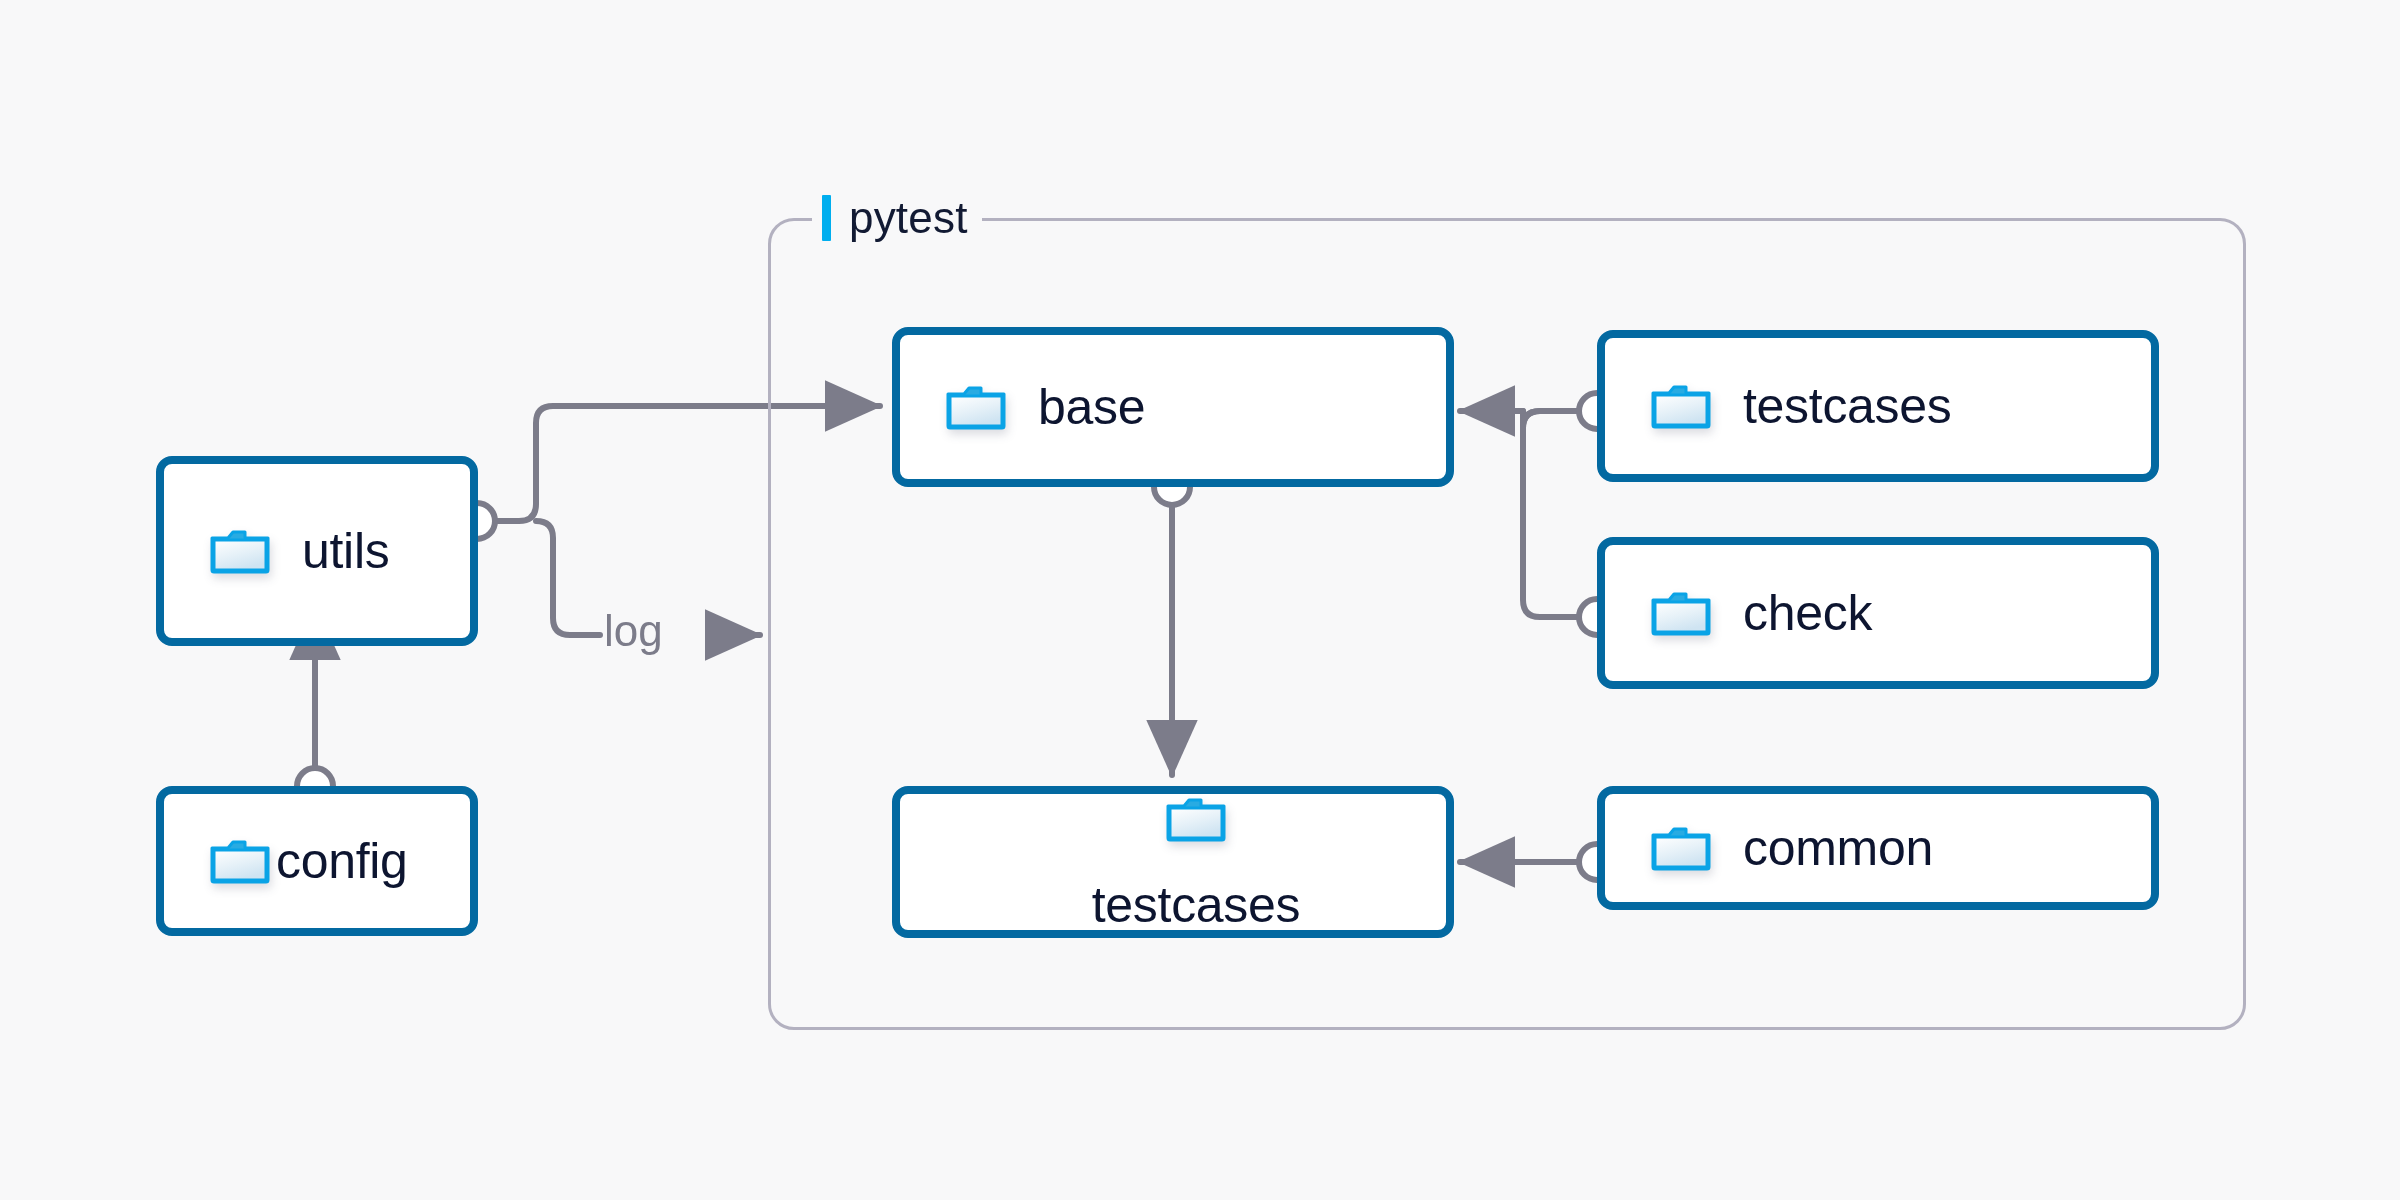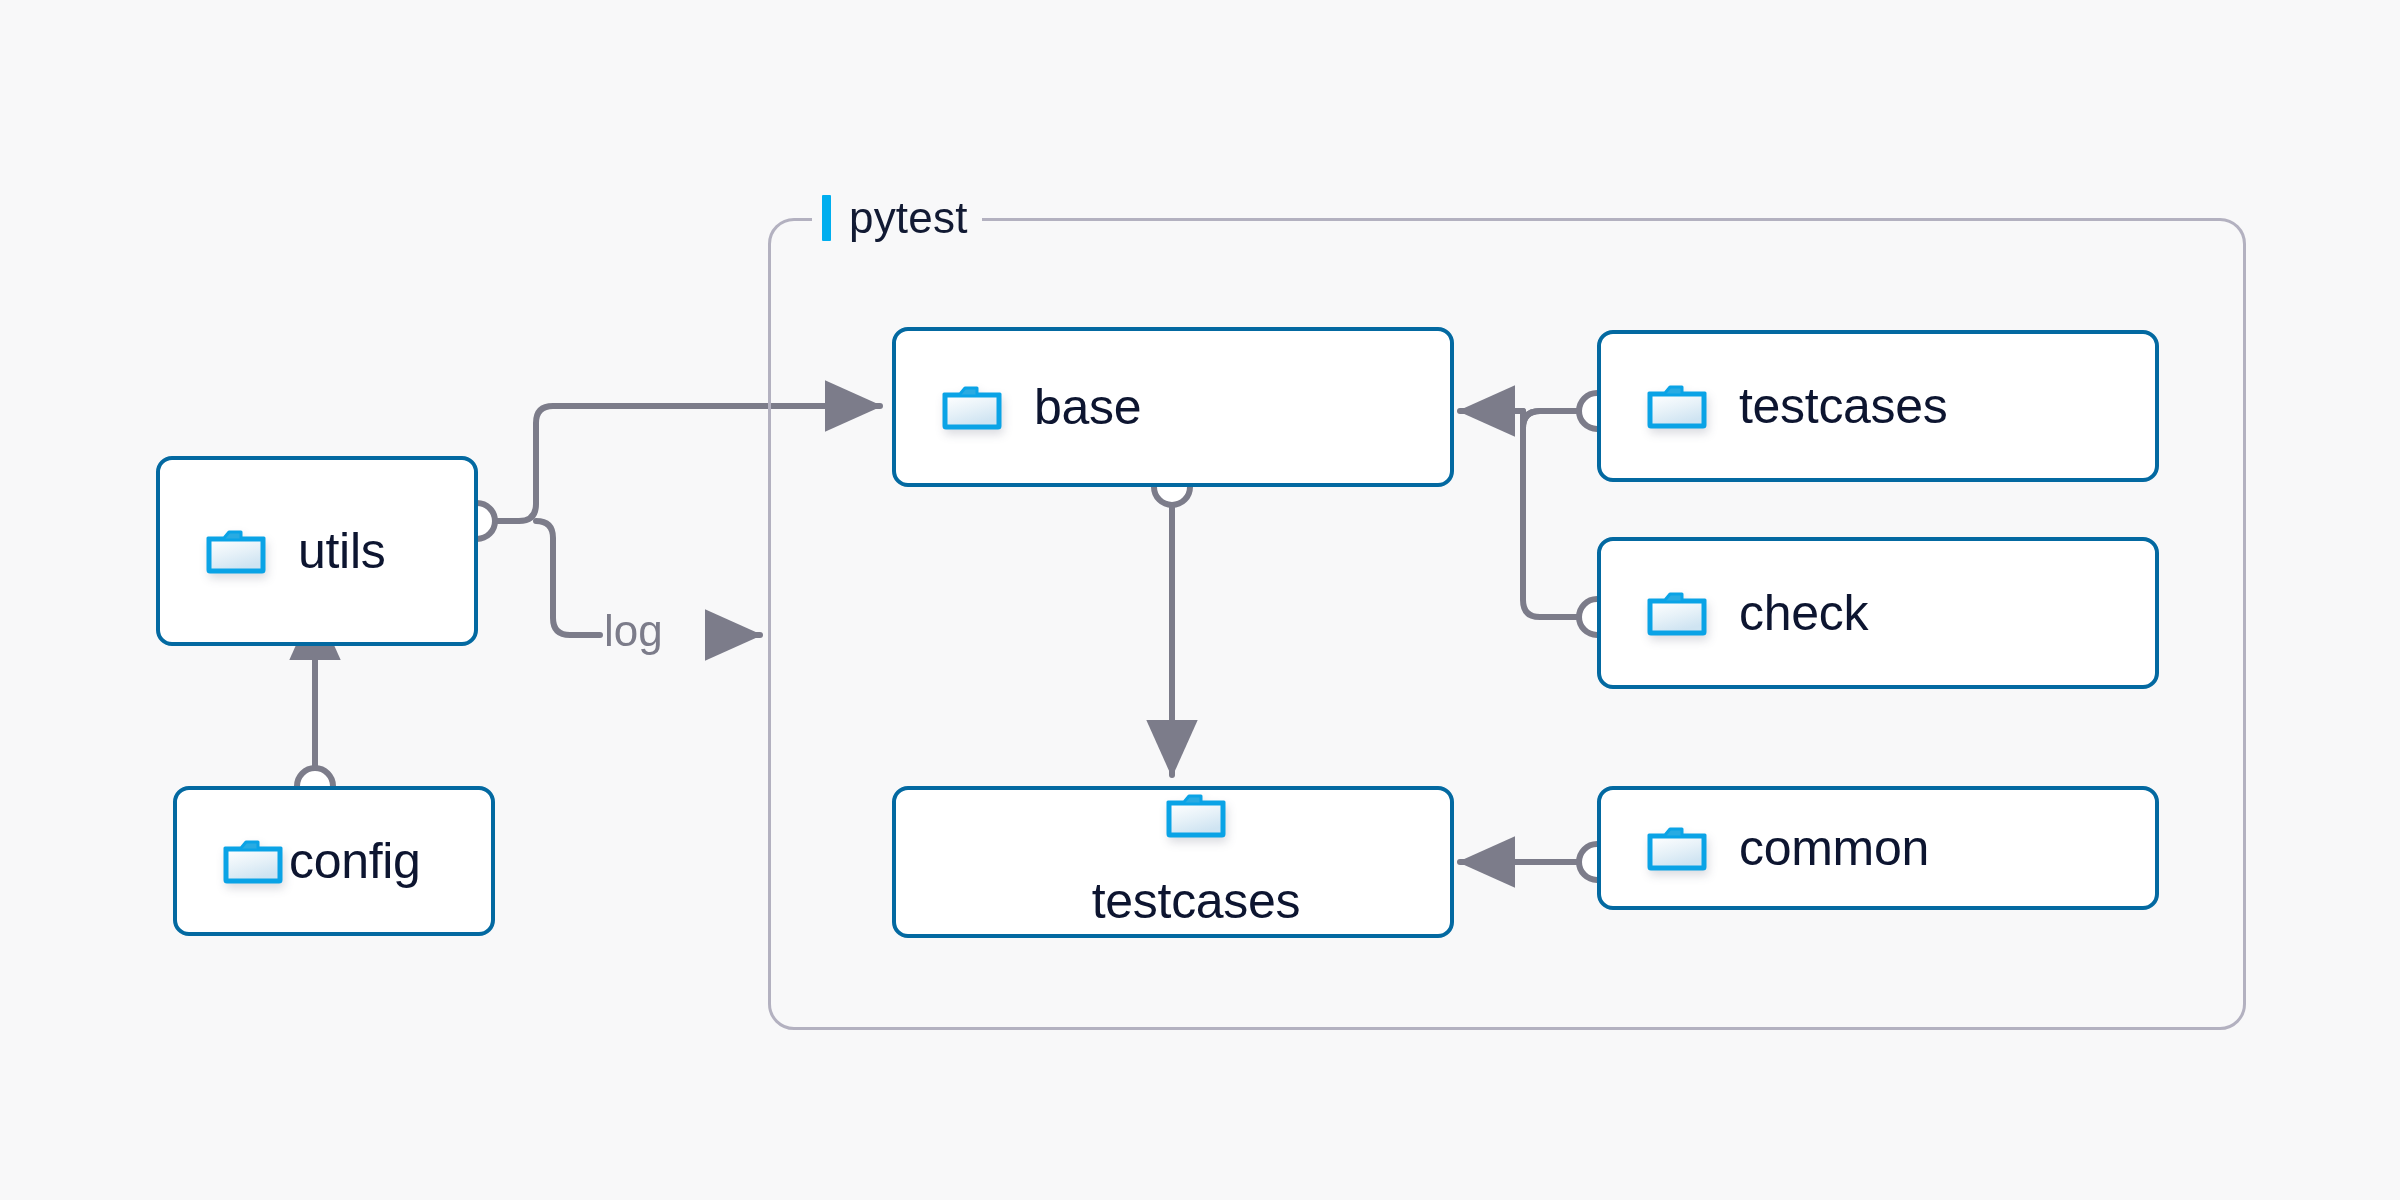--- a/index.html
+++ b/index.html
@@ -49,21 +49,21 @@
     font-size: 44px;
     color: #121a33;
     letter-spacing: 0.2px;
     white-space: nowrap;
   }
   
   .node {
     position: absolute;
     box-sizing: border-box;
     background: #ffffff;
-    border: 4px solid #0369a1;
+    border: 8px solid #0369a1;
     border-radius: 16px;
     display: flex;
     align-items: center;
     padding-left: 46px;
     gap: 32px;
   }
   .node-label {
     font-size: 50px;
     color: #0d1530;
     letter-spacing: -0.3px;
@@ -145,21 +145,21 @@
   <div class="node" style="left:156px; top:456px; width:322px; height:190px;">
     <span class="folder-icon">
       <svg width="60" height="50" viewBox="0 0 60 50">
         <path d="M2 12 h16 l5 -6 h12 v6 h23 v32 a2 2 0 0 1 -2 2 H4 a2 2 0 0 1 -2 -2 z" fill="#29abe2" stroke="#0aa3e6" stroke-width="3" stroke-linejoin="round"></path>
         <rect x="4" y="14" width="52" height="30" fill="url(#folderGrad)" stroke="#0aa3e6" stroke-width="3"></rect>
       </svg>
     </span>
     <span class="node-label">utils</span>
   </div>
 
-  <div class="node" style="left:173px; top:786px; width:322px; height:150px;gap:6px;">
+  <div class="node" style="left:156px; top:786px; width:322px; height:150px;gap:6px;">
     <span class="folder-icon">
       <svg width="60" height="50" viewBox="0 0 60 50">
         <path d="M2 12 h16 l5 -6 h12 v6 h23 v32 a2 2 0 0 1 -2 2 H4 a2 2 0 0 1 -2 -2 z" fill="#29abe2" stroke="#0aa3e6" stroke-width="3" stroke-linejoin="round"></path>
         <rect x="4" y="14" width="52" height="30" fill="url(#folderGrad)" stroke="#0aa3e6" stroke-width="3"></rect>
       </svg>
     </span>
     <span class="node-label">config</span>
   </div>
 
   <div class="node" style="left:892px; top:327px; width:562px; height:160px;">

